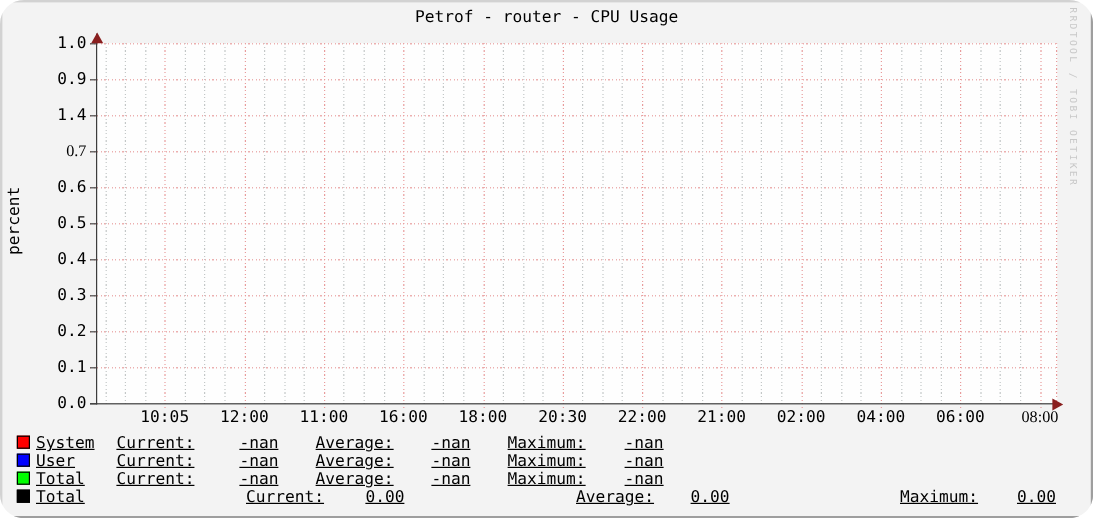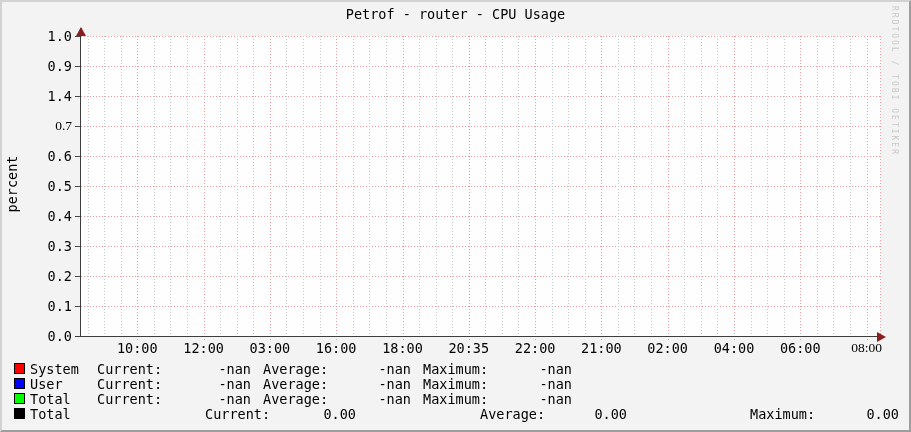--- a/index.html
+++ b/index.html
@@ -3,20 +3,21 @@
 <meta charset="utf-8">
 <style>
   html,body{margin:0;padding:0;background:#ffffff;}
   #graph{
     position:relative;
     width:911px;height:432px;
     background:#f3f3f3;
     font-family:"DejaVu Sans Mono","Liberation Mono",monospace;
     font-size:13.5px;color:#000;
     overflow:hidden;
+    border-radius:20px;
   }
   #frame{
     position:absolute;inset:0;pointer-events:none;
     border-top:2px solid #d2d2d2;border-left:2px solid #d2d2d2;
     border-bottom:2px solid #9e9e9e;border-right:2px solid #9e9e9e;
   }
   #title{
     position:absolute;left:0;top:7px;width:911px;
     text-align:center;line-height:15px;
   }
@@ -47,22 +48,22 @@
     transform:rotate(-90deg);
   }
   #watermark{
     position:absolute;width:160px;height:12px;left:814px;top:75px;
     text-align:center;line-height:12px;
     transform:rotate(90deg);
     font-size:8px;letter-spacing:2px;color:#c8c8c8;
   }
   .legend-swatch{position:absolute;left:14px;width:11px;height:11px;
     border:1px solid #000;box-sizing:border-box;}
-  .legend-text{position:absolute;height:15px;line-height:15px;white-space:pre;}
-  .tr{text-align:right;padding-left:19px;}
+  .legend-text{position:absolute;height:15px;line-height:15px;white-space:pre;text-decoration:underline;}
+  .tr{text-align:right;}
 </style>
 </head>
 <body>
 
 <div id="graph">
   <div id="title">Petrof - router - CPU Usage</div>
 
   <div id="canvas"></div>
   <div id="gridlines">
       <div class="grid-h" style="left: 75px; top: 36px; width: 806px;"></div>
@@ -150,26 +151,26 @@
       <div class="y-tick-label" style="left: 30px; top: 119px; font-family: Liberation Serif, serif;">0.7</div>
       <div class="y-tick-label" style="left: 30px; top: 149px; text-align: right;">0.6</div>
       <div class="y-tick-label" style="left: 30px; top: 179px;">0.5</div>
       <div class="y-tick-label" style="left: 30px; top: 209px;">0.4</div>
       <div class="y-tick-label" style="left: 30px; top: 239px;">0.3</div>
       <div class="y-tick-label" style="left: 30px; top: 269px;">0.2</div>
       <div class="y-tick-label" style="left: 30px; top: 299px;">0.1</div>
       <div class="y-tick-label" style="left: 30px; top: 329px;">0.0</div>
     </div>
   <div id="x-tick-labels">
-      <div class="x-tick-label" style="left: 107.3px;">10:00</div>
+      <div class="x-tick-label" style="left: 107.3px;">10:05</div>
       <div class="x-tick-label" style="left: 173.6px;">12:00</div>
-      <div class="x-tick-label" style="left: 239.9px;">03:00</div>
+      <div class="x-tick-label" style="left: 239.9px;">11:00</div>
       <div class="x-tick-label" style="left: 306.2px;">16:00</div>
       <div class="x-tick-label" style="left: 372.5px;">18:00</div>
-      <div class="x-tick-label" style="left: 438.8px;">20:35</div>
+      <div class="x-tick-label" style="left: 438.8px;">20:30</div>
       <div class="x-tick-label" style="left: 505.1px;">22:00</div>
       <div class="x-tick-label" style="left: 571.4px;">21:00</div>
       <div class="x-tick-label" style="left: 637.7px;">02:00</div>
       <div class="x-tick-label" style="left: 704px;">04:00</div>
       <div class="x-tick-label" style="left: 770.3px;">06:00</div>
       <div class="x-tick-label" style="left: 836.6px; font-family: Liberation Serif, serif;">08:00</div>
     </div>
 
   <div id="watermark">RRDTOOL / TOBI OETIKER</div>
 

